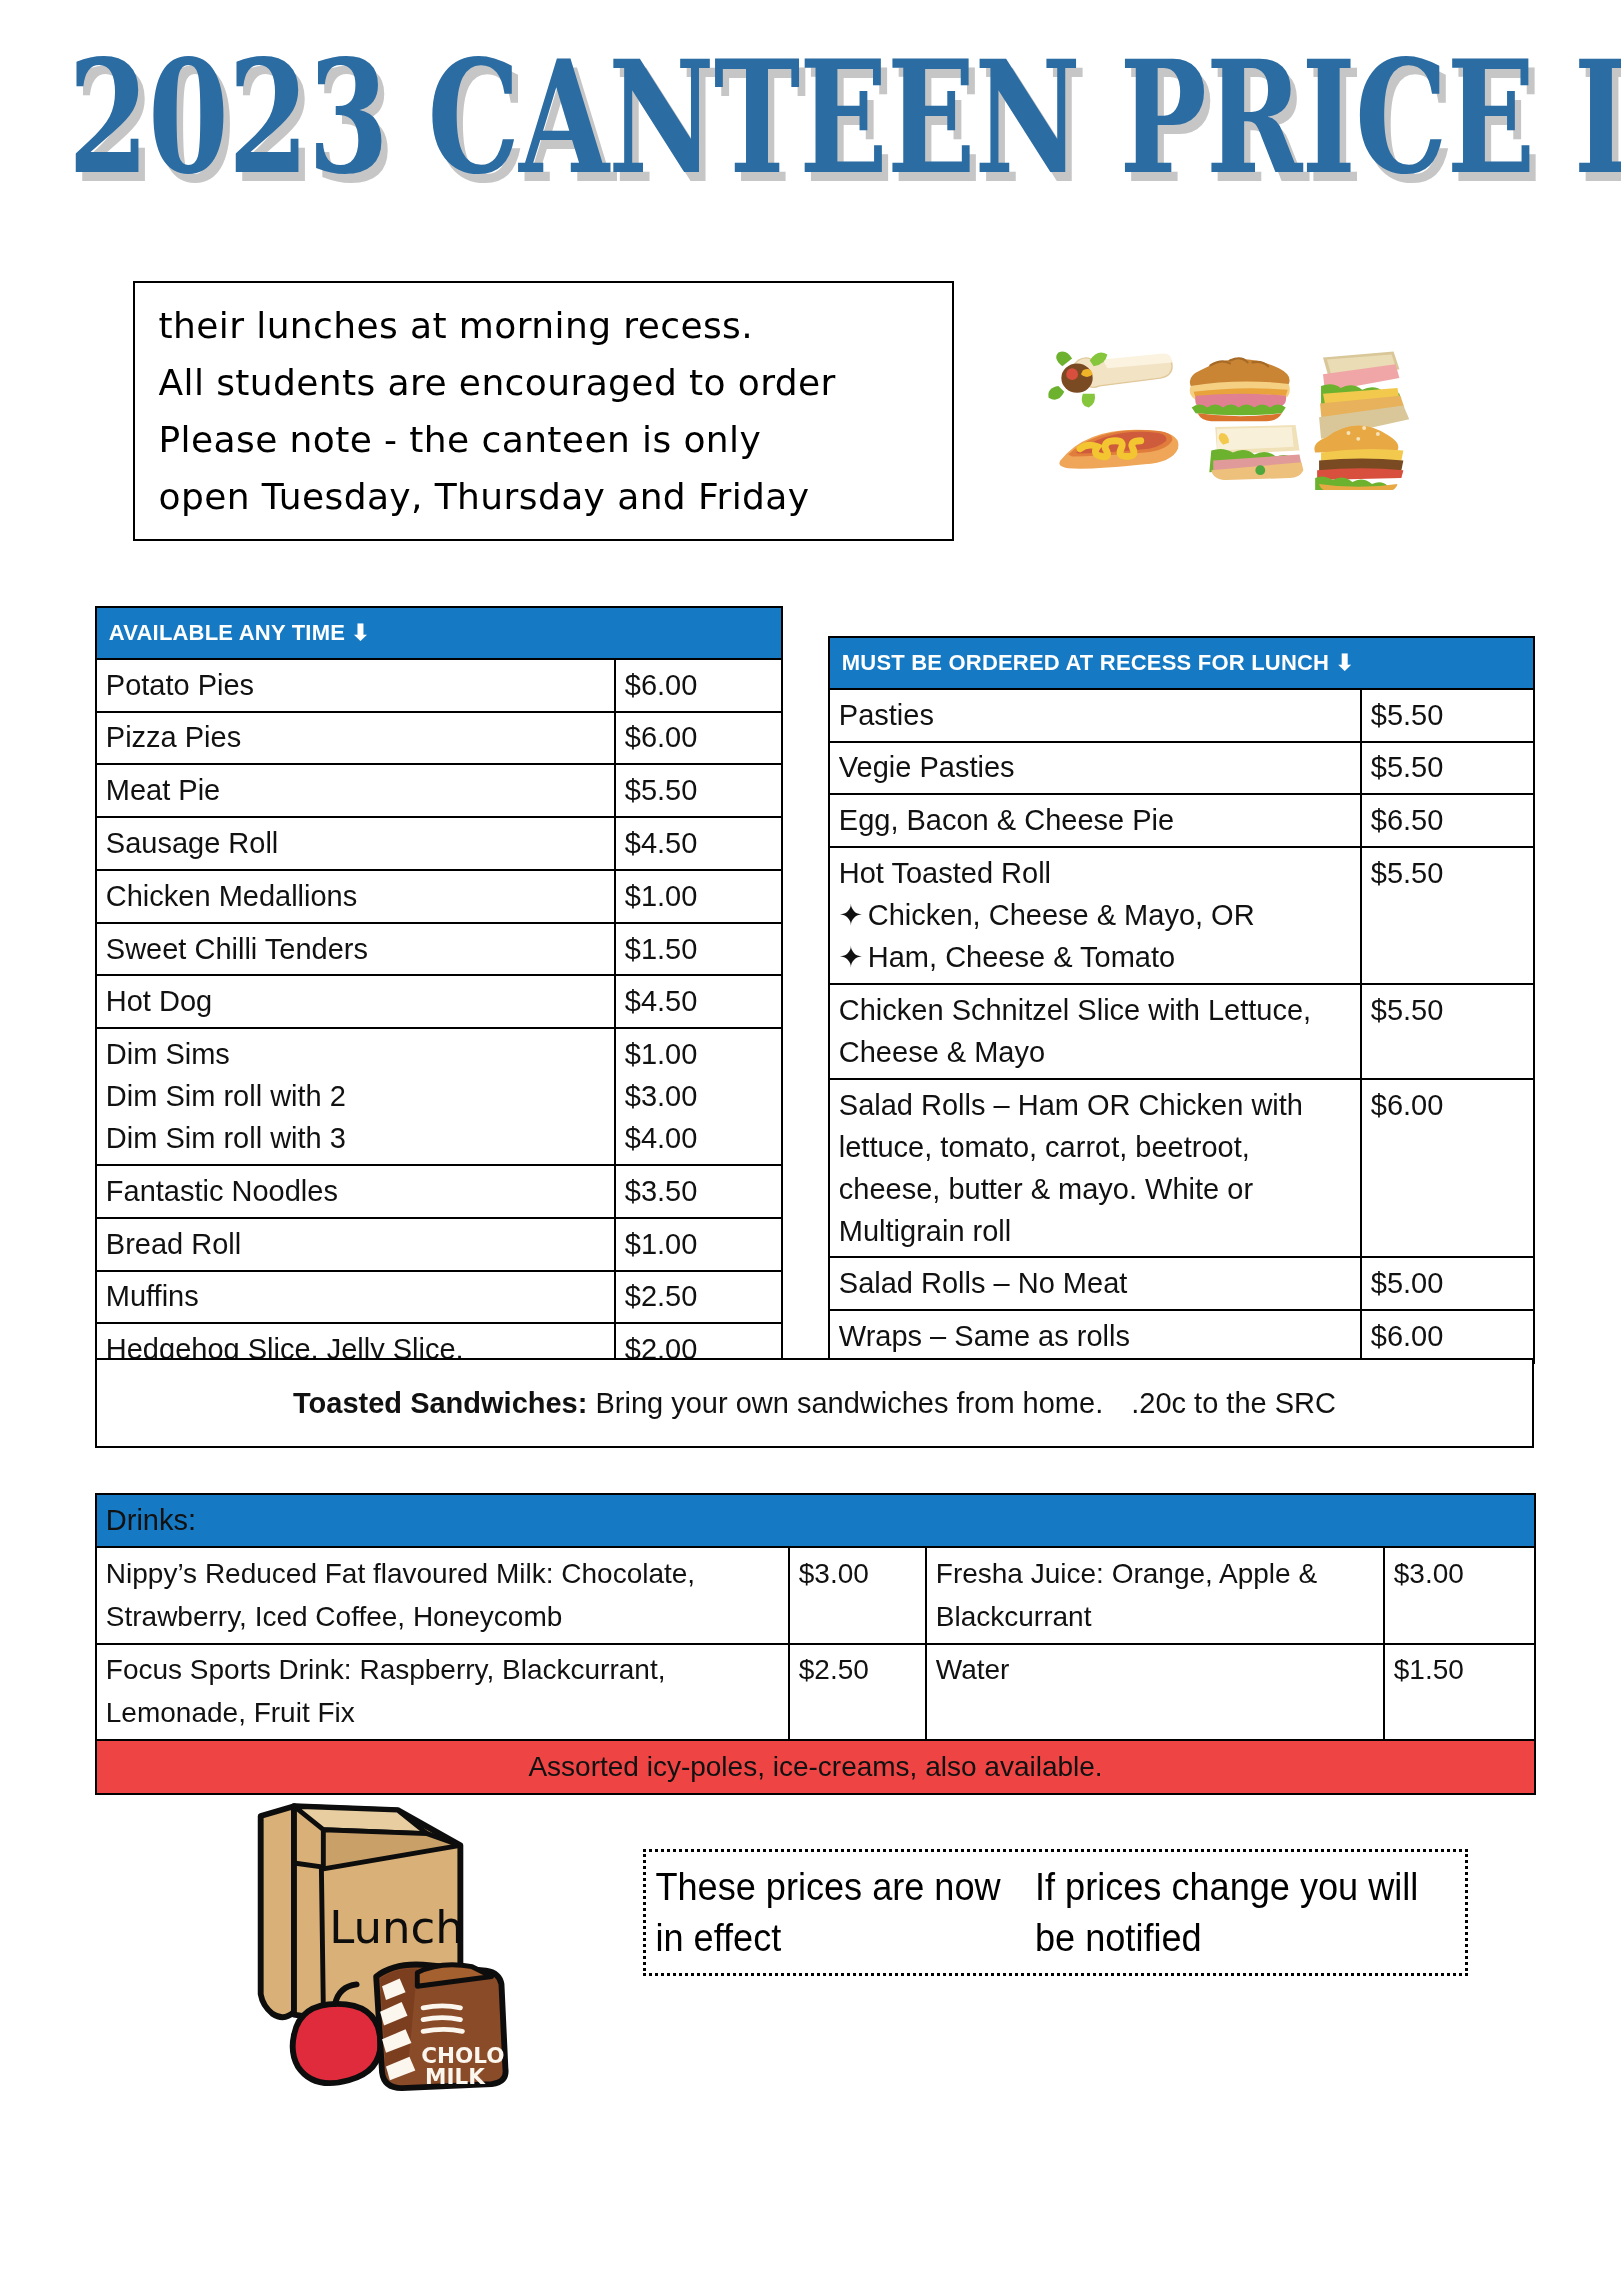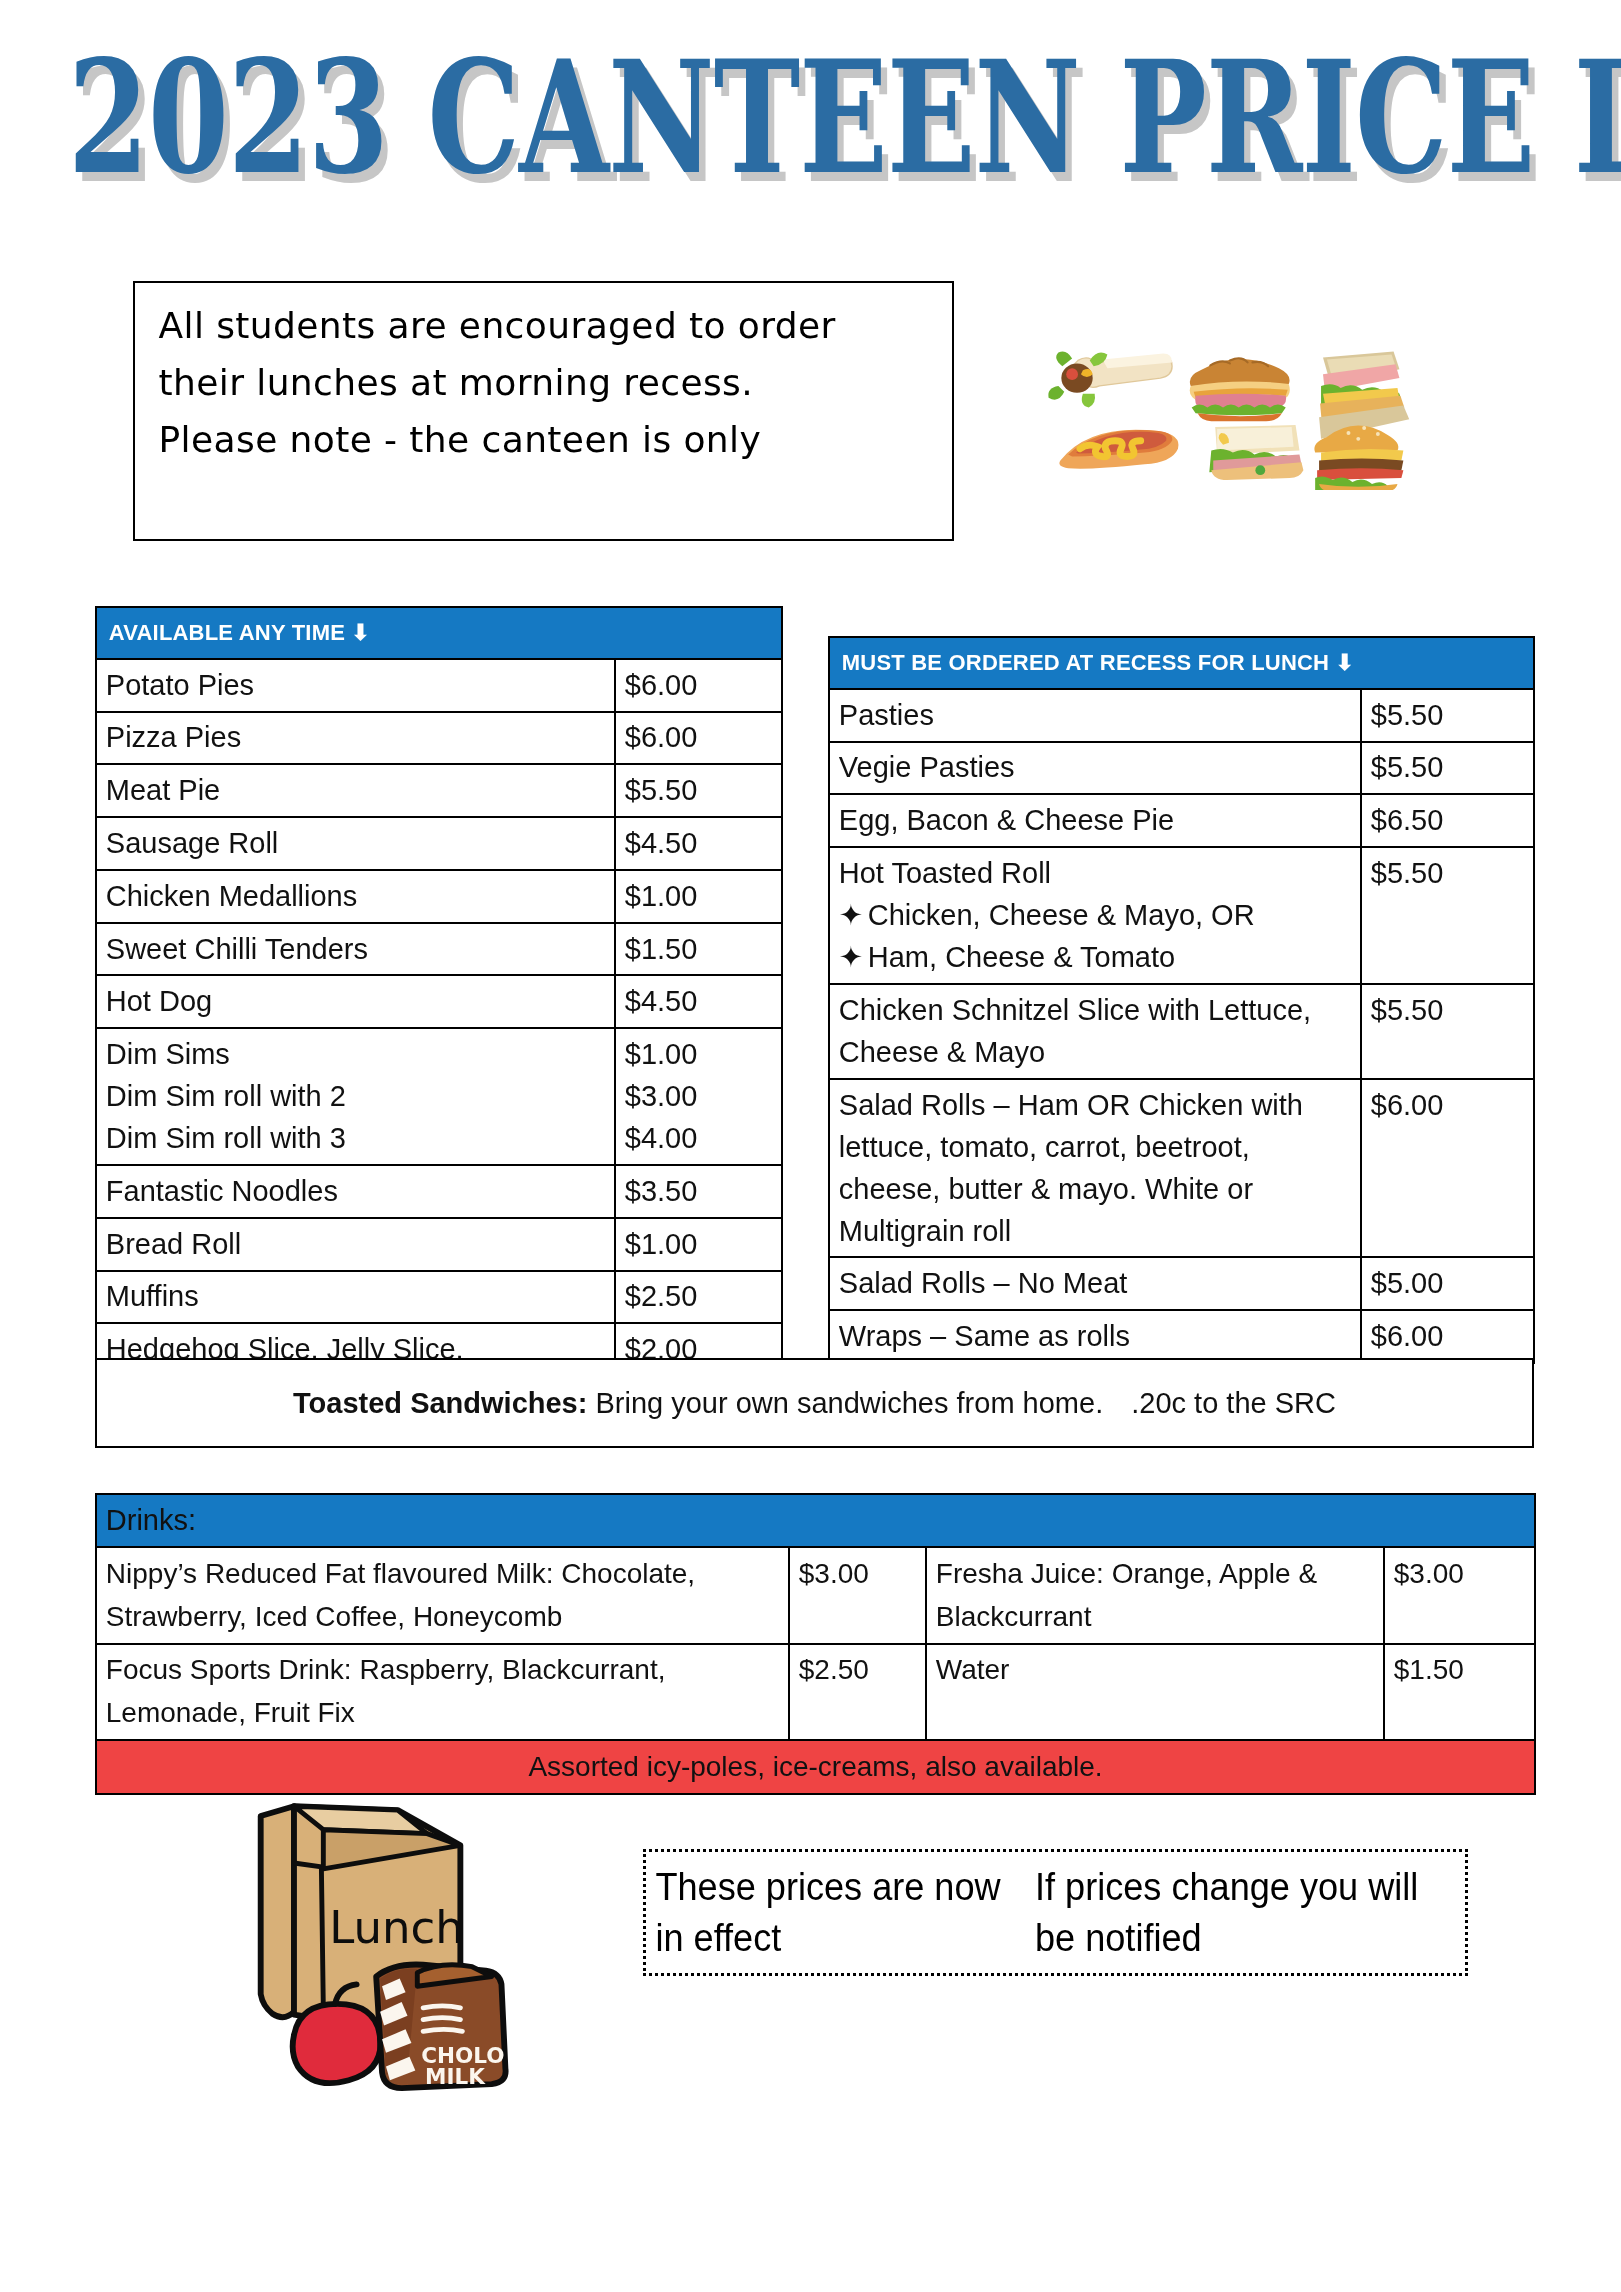--- a/index.html
+++ b/index.html
@@ -145,23 +145,24 @@
 </head>
 <body>
 
 <div class="page">
 
   <div class="title-wrap">
     <span class="title">2023 CANTEEN PRICE LIST</span>
   </div>
 
   <div class="notice">
+    <p>their lunches at morning recess.</p>
     <p>All students are encouraged to order</p>
-    <p>their lunches at morning recess.</p>
     <p>Please note - the canteen is only</p>
+    <p>open Tuesday, Thursday and Friday</p>
   </div>
 
   <div class="clipart">
     <svg viewBox="0 0 400 170" width="392" height="167">
 
       <g>
         <path d="M48 52 q-6 -8 2 -14 q10 -6 18 2 l68 -6 q10 0 10 10 q0 10 -12 12 l-62 8 q-14 6 -24 -12z" fill="#f2e3c4" stroke="#e0c89a" stroke-width="1.4"></path>
         <path d="M75 37 l62 -6 q9 0 9 9 l-66 6z" fill="#fbf3e0"></path>
         <ellipse cx="49" cy="56" rx="16" ry="15" fill="#7a4a22"></ellipse>
         <path d="M34 44 q-10 -8 -4 -14 q8 -4 14 6z" fill="#6cb22e"></path>

